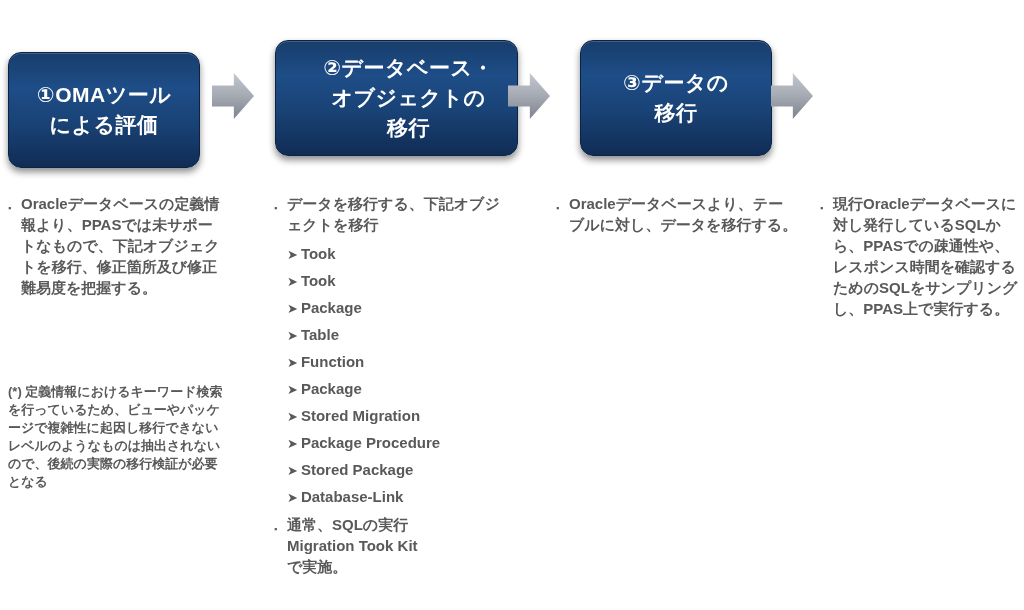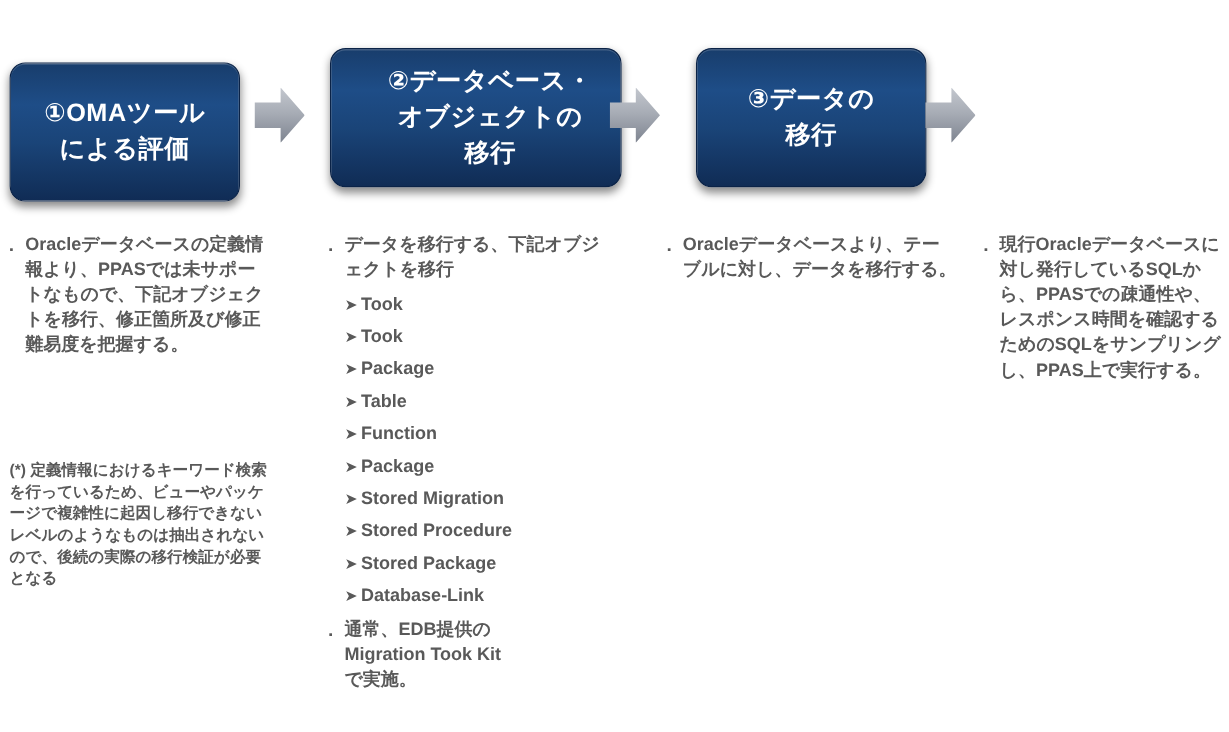--- a/index.html
+++ b/index.html
@@ -108,37 +108,37 @@
         <span>Package</span>
       </div>
 
       <div class="obj-item">
         <span class="obj-arrow">➤</span>
         <span>Stored Migration</span>
       </div>
 
       <div class="obj-item">
         <span class="obj-arrow">➤</span>
-        <span>Stored Procedure</span>
+        <span>Package Procedure</span>
       </div>
 
       <div class="obj-item">
         <span class="obj-arrow">➤</span>
         <span>Stored Package</span>
       </div>
 
       <div class="obj-item">
         <span class="obj-arrow">➤</span>
         <span>Database-Link</span>
       </div>
     </div>
 
   <div class="note p15 para" id="col2-p2">
     <span class="bullet">▪</span>
-    <span class="ptext pre">通常、EDB提供の
+    <span class="ptext pre">通常、SQLの実行
 Migration Took Kit
 で実施。</span>
   </div>
 
   <div class="note p15 para" id="col3-p1">
     <span class="bullet">▪</span>
     <span class="ptext">Oracleデータベースより、テーブルに対し、データを移行する。</span>
   </div>
 
   <div class="note p15 para" id="col4-p1">

